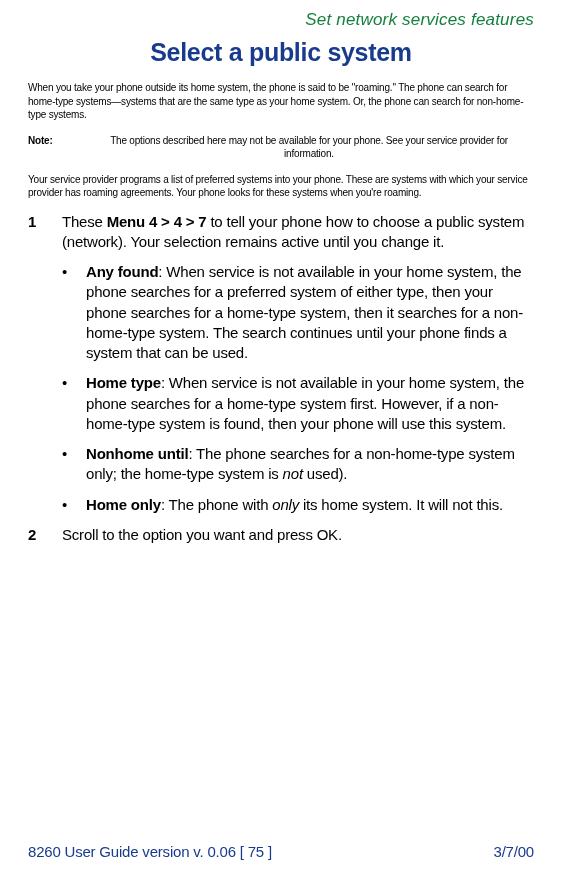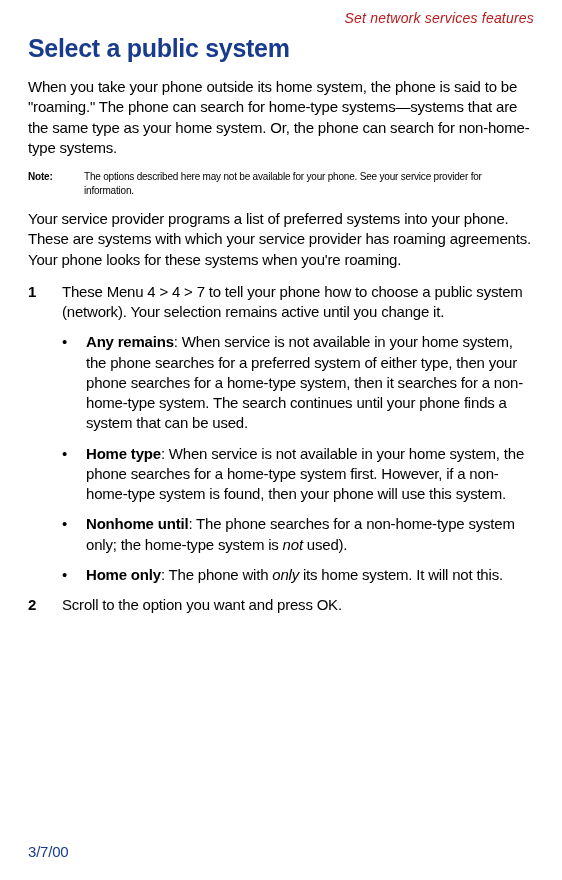--- a/index.html
+++ b/index.html
@@ -9,73 +9,75 @@
     }
     body {
       width: 562px;
       height: 880px;
       background: #ffffff;
       font-family: "Segoe UI", Tahoma, Geneva, Verdana, sans-serif;
       position: relative;
       padding: 10px 28px 0 28px;
     }
     .header-category {
-      color: #b91c1c;
+      color: #15803d;
       font-style: italic;
-      font-size: 14px;
+      font-size: 17px;
       text-align: right;
       margin-bottom: 8px;
       letter-spacing: 0.2px;
     }
     .main-title {
       color: #183b8e;
       font-size: 25px;
       font-weight: bold;
       margin-bottom: 14px;
       letter-spacing: -0.3px;
+      text-align: center;
     }
     .intro-para, .provider-para {
-      font-size: 15px;
+      font-size: 10px;
       line-height: 1.35;
       margin-bottom: 12px;
       color: #000;
       letter-spacing: -0.2px;
     }
     .note-block {
       display: flex;
       font-size: 10px;
       line-height: 1.35;
       margin-bottom: 12px;
       color: #000;
       letter-spacing: -0.2px;
     }
     .note-label {
       font-weight: bold;
       min-width: 56px;
     }
     .note-text {
       flex: 1;
+      text-align: center;
     }
     .step {
       display: flex;
       font-size: 15px;
       line-height: 1.35;
       margin-bottom: 10px;
       color: #000;
       letter-spacing: -0.2px;
     }
     .step-num {
       font-weight: bold;
       min-width: 34px;
     }
     .step-text {
       flex: 1;
     }
     .step-text .bold {
-      font-weight: normal;
+      font-weight: bold;
     }
     .bullet-item {
       display: flex;
       font-size: 15px;
       line-height: 1.35;
       margin-bottom: 10px;
       margin-left: 34px;
       color: #000;
       letter-spacing: -0.2px;
     }
@@ -122,21 +124,21 @@
 <div class="step">
   <span class="step-num">1</span>
   <span class="step-text">
     <span>These </span><span class="bold">Menu 4 &gt; 4 &gt; 7</span><span> to tell your phone how to choose a public system (network). Your selection remains active until you change it.</span>
   </span>
 </div>
 
 <div class="bullet-item">
   <span class="bullet-dot">•</span>
   <span class="bullet-text">
-    <span class="bold">Any remains</span><span>: When service is not available in your home system, the phone searches for a preferred system of either type, then your phone searches for a home-type system, then it searches for a non-home-type system. The search continues until your phone finds a system that can be used.</span>
+    <span class="bold">Any found</span><span>: When service is not available in your home system, the phone searches for a preferred system of either type, then your phone searches for a home-type system, then it searches for a non-home-type system. The search continues until your phone finds a system that can be used.</span>
   </span>
 </div>
 
 <div class="bullet-item">
   <span class="bullet-dot">•</span>
   <span class="bullet-text">
     <span class="bold">Home type</span><span>: When service is not available in your home system, the phone searches for a home-type system first. However, if a non-home-type system is found, then your phone will use this system.</span>
   </span>
 </div>
 
@@ -153,14 +155,15 @@
     <span class="bold">Home only</span><span>: The phone with </span><span class="italic">only</span><span> its home system. It will not this.</span>
   </span>
 </div>
 
 <div class="step">
   <span class="step-num">2</span>
   <span class="step-text">Scroll to the option you want and press OK.</span>
 </div>
 
 <div class="footer">
+  <span>8260 User Guide version v. 0.06 [ 75 ]</span>
   <span>3/7/00</span>
 </div>
 
 </body></html>

